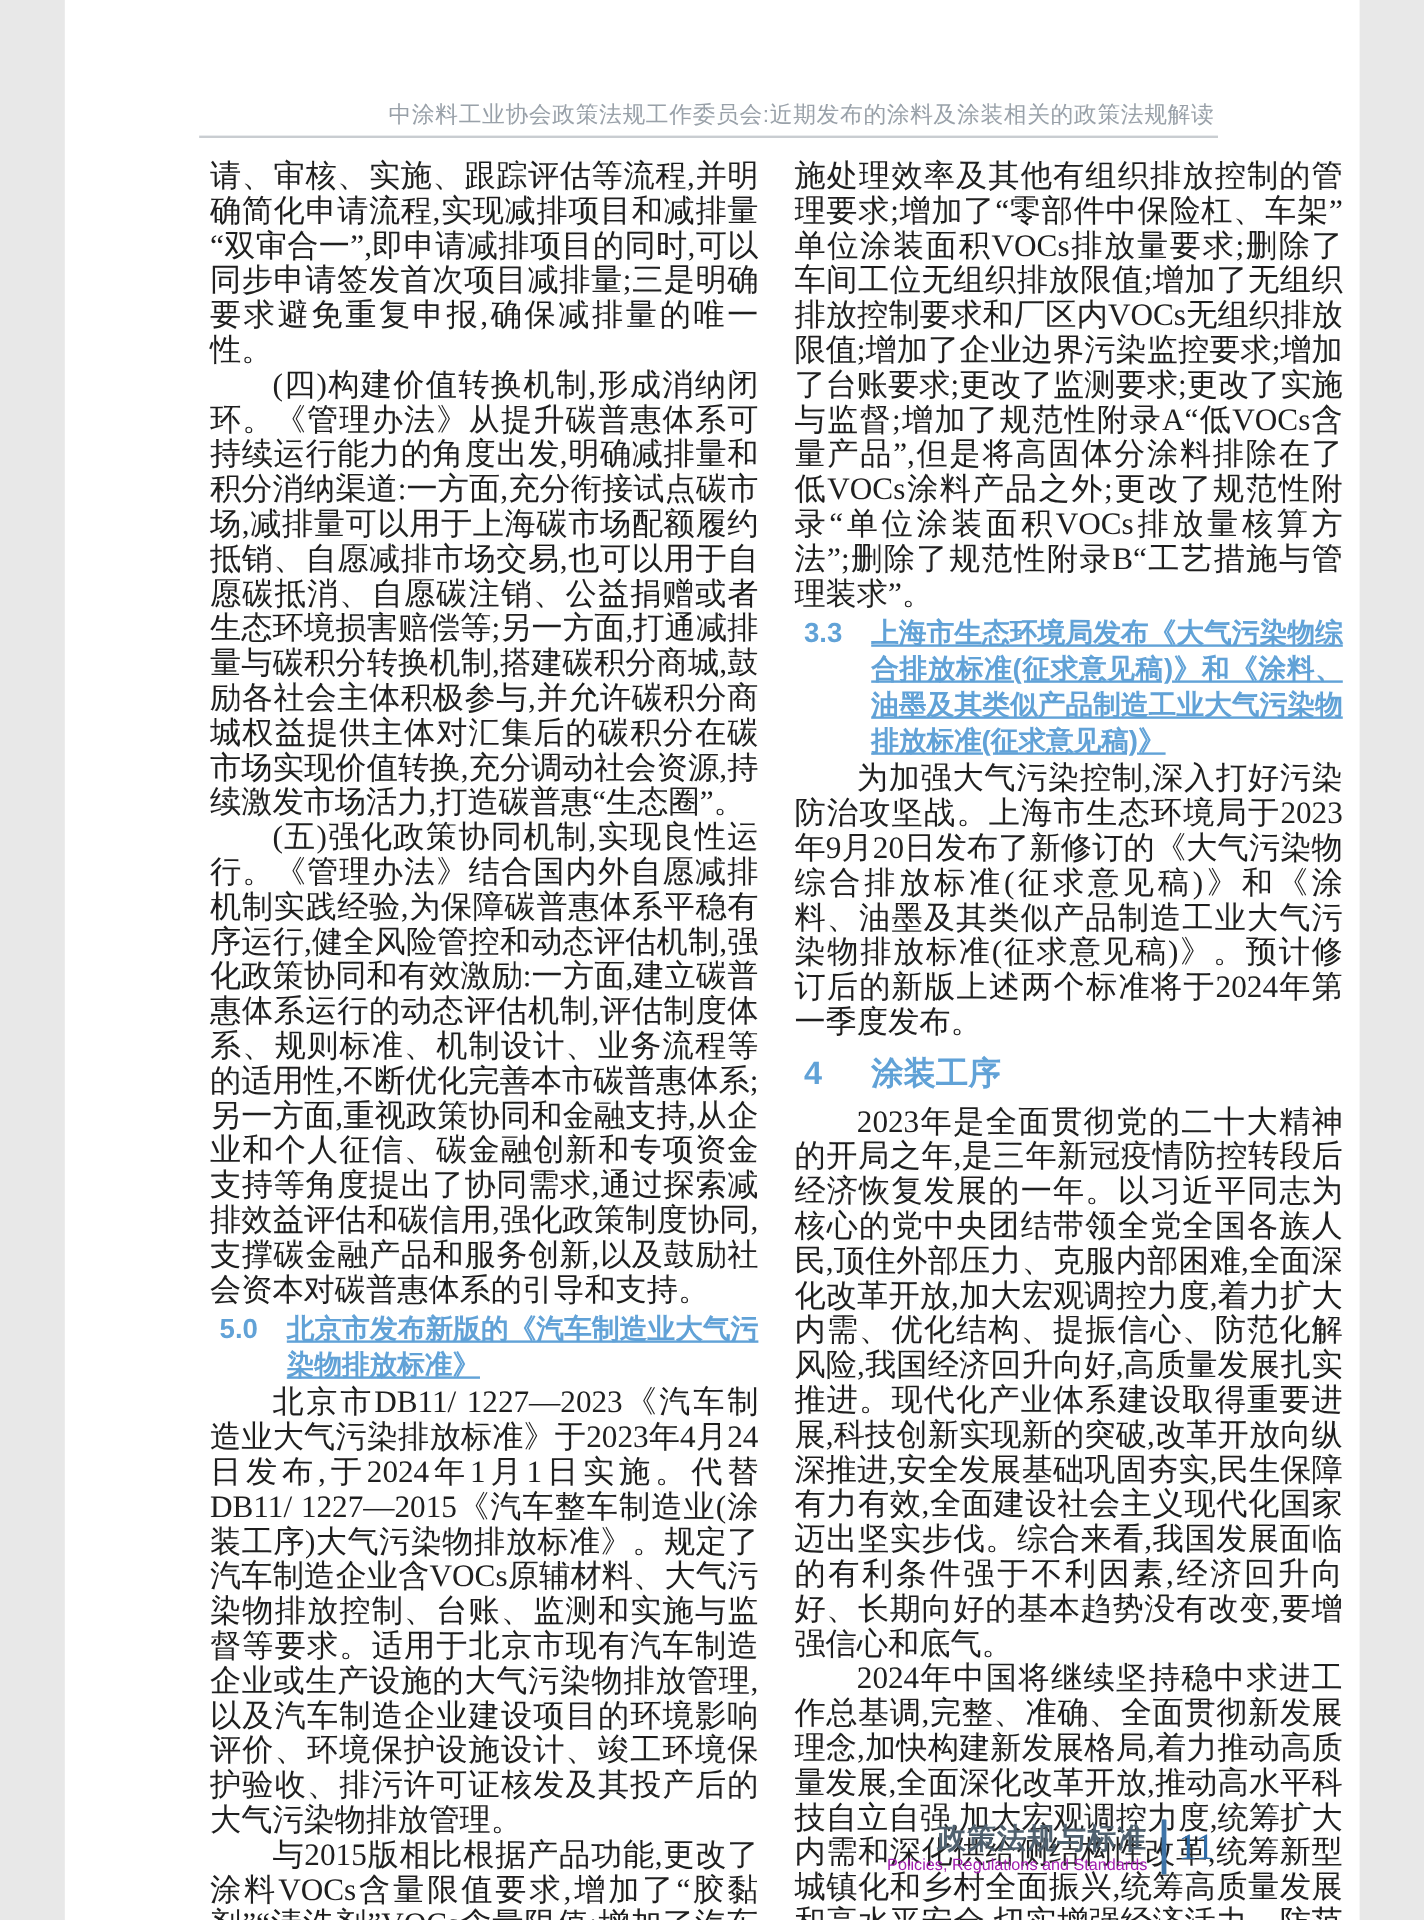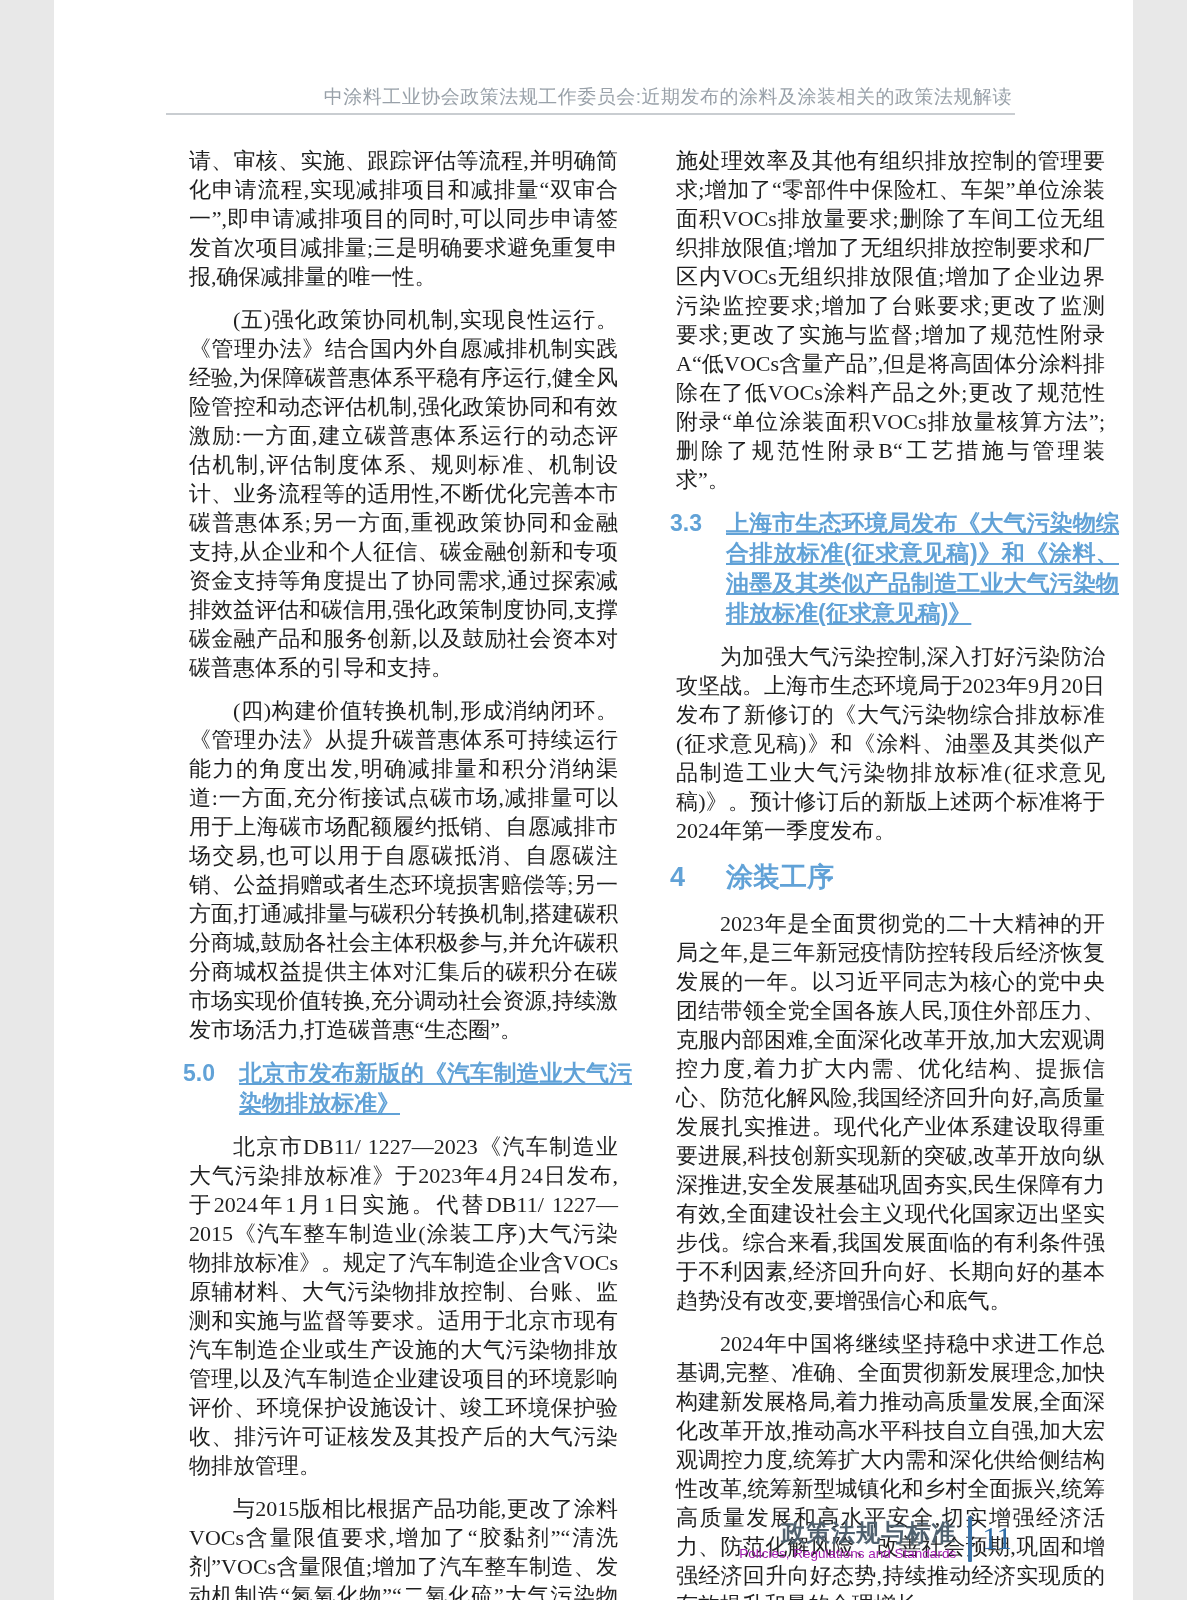--- a/index.html
+++ b/index.html
@@ -24,22 +24,22 @@
     position:absolute;left:112px;right:118px;top:113px;
     border-top:2px solid #c9cdd1;height:0;
   }
   
   .columns{
     position:absolute;left:121px;top:132px;width:944px;
     display:flex;justify-content:space-between;
   }
   .col{width:457px;}
   .col p{
-    margin:14px;
-    font-size:22px;line-height:29px;
+    margin:0;
+    font-size:26px;line-height:29px;
     text-align:justify;
     overflow-wrap:anywhere;
   }
   .col p.indent{text-indent:2em;}
   
   .sec-heading{
     position:relative;
     margin:3px 0 2px;
     padding-left:64px;
     font-family:"Liberation Sans","DejaVu Sans",sans-serif;
@@ -90,22 +90,22 @@
 
 <div class="page">
 
   <div class="running-head">中涂料工业协会政策法规工作委员会:近期发布的涂料及涂装相关的政策法规解读</div>
   <div class="header-rule"></div>
 
   <div class="columns">
 
     <section class="col">
       <p>请、审核、实施、跟踪评估等流程,并明确简化申请流程,实现减排项目和减排量“双审合一”,即申请减排项目的同时,可以同步申请签发首次项目减排量;三是明确要求避免重复申报,确保减排量的唯一性。</p>
+      <p class="indent">(四)构建价值转换机制,形成消纳闭环。《管理办法》从提升碳普惠体系可持续运行能力的角度出发,明确减排量和积分消纳渠道:一方面,充分衔接试点碳市场,减排量可以用于上海碳市场配额履约抵销、自愿减排市场交易,也可以用于自愿碳抵消、自愿碳注销、公益捐赠或者生态环境损害赔偿等;另一方面,打通减排量与碳积分转换机制,搭建碳积分商城,鼓励各社会主体积极参与,并允许碳积分商城权益提供主体对汇集后的碳积分在碳市场实现价值转换,充分调动社会资源,持续激发市场活力,打造碳普惠“生态圈”。</p>
       <p class="indent">(五)强化政策协同机制,实现良性运行。《管理办法》结合国内外自愿减排机制实践经验,为保障碳普惠体系平稳有序运行,健全风险管控和动态评估机制,强化政策协同和有效激励:一方面,建立碳普惠体系运行的动态评估机制,评估制度体系、规则标准、机制设计、业务流程等的适用性,不断优化完善本市碳普惠体系;另一方面,重视政策协同和金融支持,从企业和个人征信、碳金融创新和专项资金支持等角度提出了协同需求,通过探索减排效益评估和碳信用,强化政策制度协同,支撑碳金融产品和服务创新,以及鼓励社会资本对碳普惠体系的引导和支持。</p>
-      <p class="indent">(四)构建价值转换机制,形成消纳闭环。《管理办法》从提升碳普惠体系可持续运行能力的角度出发,明确减排量和积分消纳渠道:一方面,充分衔接试点碳市场,减排量可以用于上海碳市场配额履约抵销、自愿减排市场交易,也可以用于自愿碳抵消、自愿碳注销、公益捐赠或者生态环境损害赔偿等;另一方面,打通减排量与碳积分转换机制,搭建碳积分商城,鼓励各社会主体积极参与,并允许碳积分商城权益提供主体对汇集后的碳积分在碳市场实现价值转换,充分调动社会资源,持续激发市场活力,打造碳普惠“生态圈”。</p>
       <h3 class="sec-heading">
         <span class="sec-num">5.0</span>
         <span class="sec-title">北京市发布新版的《汽车制造业大气污染物排放标准》</span>
       </h3>
       <p class="indent">北京市DB11/ 1227—2023《汽车制造业大气污染排放标准》于2023年4月24日发布,于2024年1月1日实施。代替DB11/ 1227—2015《汽车整车制造业(涂装工序)大气污染物排放标准》。规定了汽车制造企业含VOCs原辅材料、大气污染物排放控制、台账、监测和实施与监督等要求。适用于北京市现有汽车制造企业或生产设施的大气污染物排放管理,以及汽车制造企业建设项目的环境影响评价、环境保护设施设计、竣工环境保护验收、排污许可证核发及其投产后的大气污染物排放管理。</p>
       <p class="indent">与2015版相比根据产品功能,更改了涂料VOCs含量限值要求,增加了“胶黏剂”“清洗剂”VOCs含量限值;增加了汽车整车制造、发动机制造“氮氧化物”“二氧化硫”大气污染物项目及排放限值;增加了“焊接”“其他”“烤箱加热设施单独排放口”等工序或环节的大气污染物项目及排放限值,根据行业类别增加了“改装车制造”各工序大气污染物项目及排放限值;增加了“汽车零部件及配件制造、汽车车身、挂车制造企业大气污染物排放限值”;增加了VOCs处理设</p>
     </section>
 
     <section class="col">
       <p>施处理效率及其他有组织排放控制的管理要求;增加了“零部件中保险杠、车架”单位涂装面积VOCs排放量要求;删除了车间工位无组织排放限值;增加了无组织排放控制要求和厂区内VOCs无组织排放限值;增加了企业边界污染监控要求;增加了台账要求;更改了监测要求;更改了实施与监督;增加了规范性附录A“低VOCs含量产品”,但是将高固体分涂料排除在了低VOCs涂料产品之外;更改了规范性附录“单位涂装面积VOCs排放量核算方法”;删除了规范性附录B“工艺措施与管理装求”。</p>

